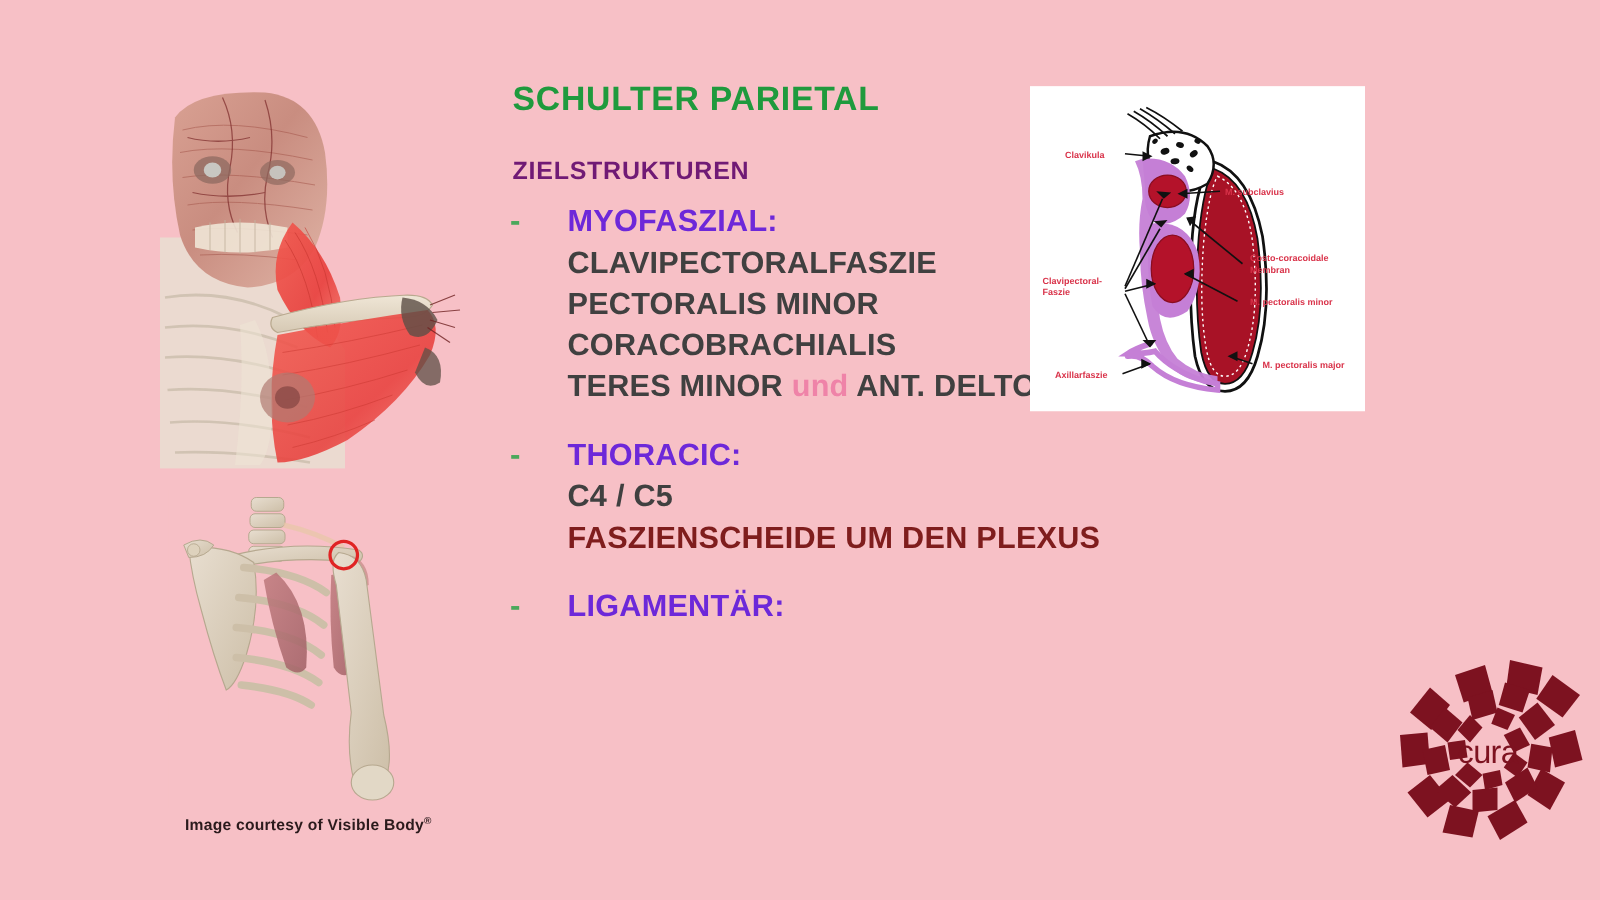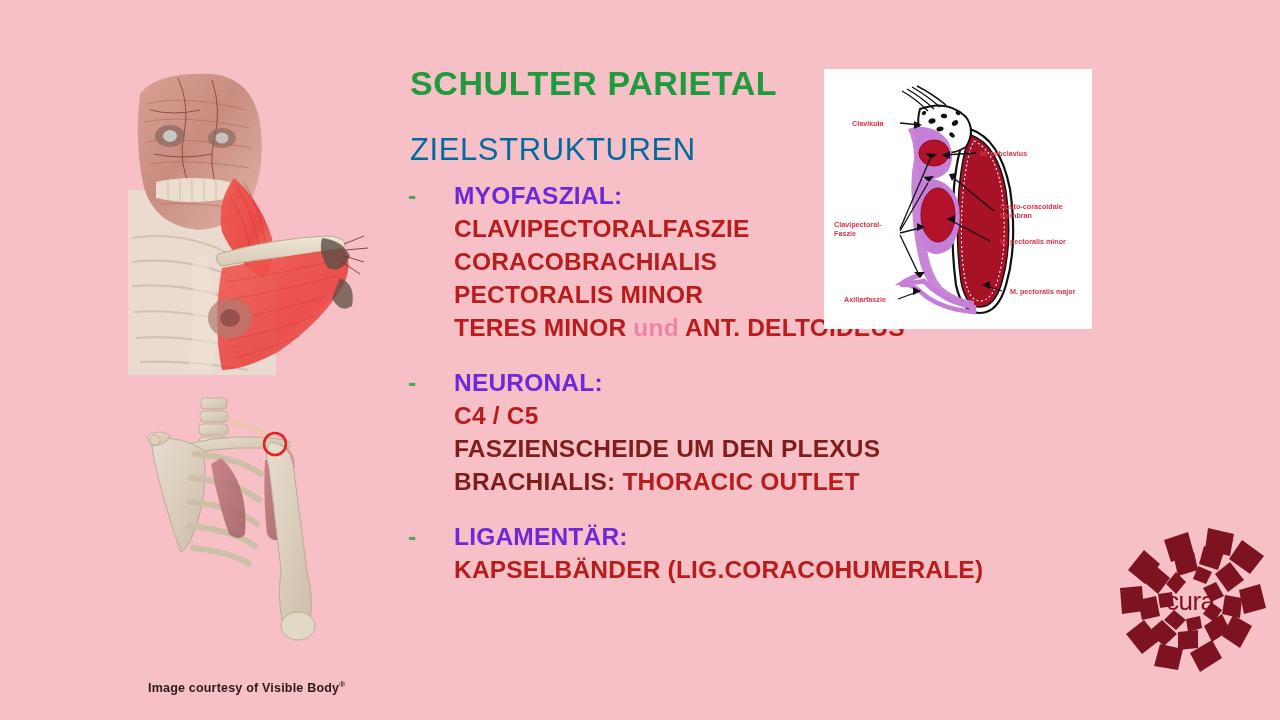--- a/index.html
+++ b/index.html
@@ -17,43 +17,42 @@
     overflow:hidden;
   }
   .anat-bottom{
     position:absolute;left:135px;top:392px;width:215px;height:255px;
     overflow:hidden;
   }
   .credit{
     position:absolute;left:148px;top:652px;width:240px;
     font-size:12.5px;font-weight:700;color:#2b1a1c;letter-spacing:.2px;
     font-family:"Liberation Sans",sans-serif;
-    margin-top:28px;
   }
   .credit sup{font-size:8px;vertical-align:super;}
 
   
   .textcol{position:absolute;left:408px;top:66px;width:640px;}
   .h1{
-    font-size:34px;font-weight:700;color:#1f9a3d;letter-spacing:.6px;
+    font-size:27px;font-weight:700;color:#1f9a3d;letter-spacing:.6px;
     line-height:1;margin:0 0 34px 2px;
   }
   .h2{
-    font-size:31px;font-weight:400;color:#0369a1;letter-spacing:.6px;
+    font-size:20px;font-weight:700;color:#701a75;letter-spacing:.6px;
     line-height:1;margin:0 0 14px 2px;
   }
   .group{display:flex;align-items:flex-start;margin-bottom:22px;}
   .dash{
     color:#4ba85c;font-size:25px;font-weight:700;line-height:32px;
     width:46px;flex:none;
   }
   .glines{flex:1;}
   .gl{font-size:24.5px;font-weight:700;line-height:33px;letter-spacing:.2px;white-space:nowrap;}
   .green{color:#6d28d9;}
-  .dred{color:#b91c1c;}
+  .dred{color:#404040;}
   .rose{color:#7f1d1d;}
   .pink{color:#ef83a8;}
 
   
   .diagram{
     position:absolute;left:824px;top:69px;width:268px;height:260px;
     background:#ffffff;overflow:hidden;
   }
   .diagram svg{display:block;}
   .dlabel{font-family:"Liberation Sans",sans-serif;font-size:7.2px;font-weight:700;fill:#d9334a;}
@@ -224,41 +223,39 @@
 
   <div class="textcol">
     <div class="h1">SCHULTER PARIETAL</div>
     <div class="h2">ZIELSTRUKTUREN</div>
 
     <div class="group">
       <div class="dash">-</div>
       <div class="glines">
         <div class="gl green">MYOFASZIAL:</div>
         <div class="gl dred">CLAVIPECTORALFASZIE</div>
+        <div class="gl dred">PECTORALIS MINOR</div>
         <div class="gl dred">CORACOBRACHIALIS</div>
-        <div class="gl dred">PECTORALIS MINOR</div>
         <div class="gl"><span class="dred">TERES MINOR </span><span class="pink">und</span><span class="dred"> ANT. DELTOIDEUS</span></div>
       </div>
     </div>
 
     <div class="group">
       <div class="dash">-</div>
       <div class="glines">
-        <div class="gl green">NEURONAL:</div>
+        <div class="gl green">THORACIC:</div>
         <div class="gl dred">C4 / C5</div>
         <div class="gl rose">FASZIENSCHEIDE UM DEN PLEXUS</div>
-        <div class="gl"><span class="rose">BRACHIALIS: </span><span class="dred">THORACIC OUTLET</span></div>
       </div>
     </div>
 
     <div class="group">
       <div class="dash">-</div>
       <div class="glines">
         <div class="gl green">LIGAMENTÄR:</div>
-        <div class="gl dred">KAPSELBÄNDER (LIG.CORACOHUMERALE)</div>
       </div>
     </div>
   </div>
 
   <div class="diagram">
     <svg width="328" height="260" viewBox="0 0 328 260">
       <rect width="328" height="260" fill="#ffffff"></rect>
 
       <path d="M146 60 Q176 70 186 120 Q194 176 182 216 Q174 244 156 244 Q138 244 132 216 Q126 172 130 118 Q134 74 146 60 Z" fill="#ffffff" stroke="#111" stroke-width="2.2"></path>
       <path d="M147 66 Q174 76 182 122 Q189 176 178 213 Q171 238 156 238 Q142 238 137 213 Q131 172 135 120 Q139 79 147 66 Z" fill="#a81226" stroke="#111" stroke-width="1.4"></path>

